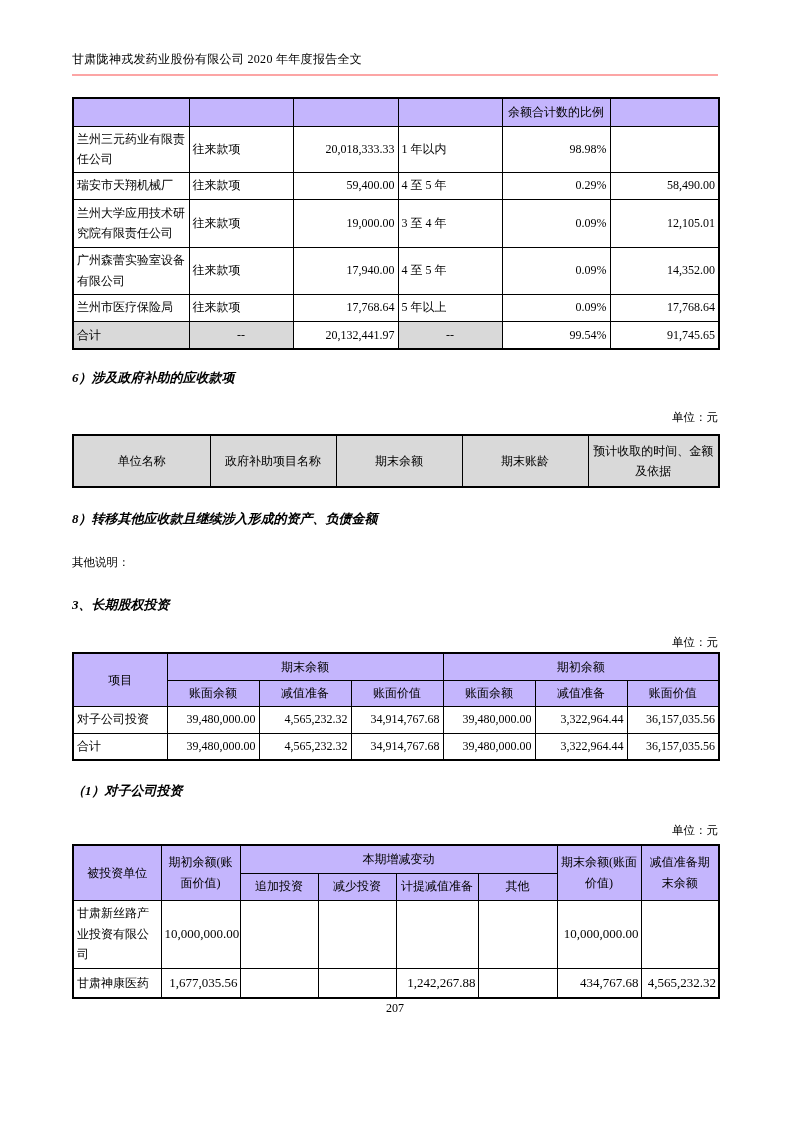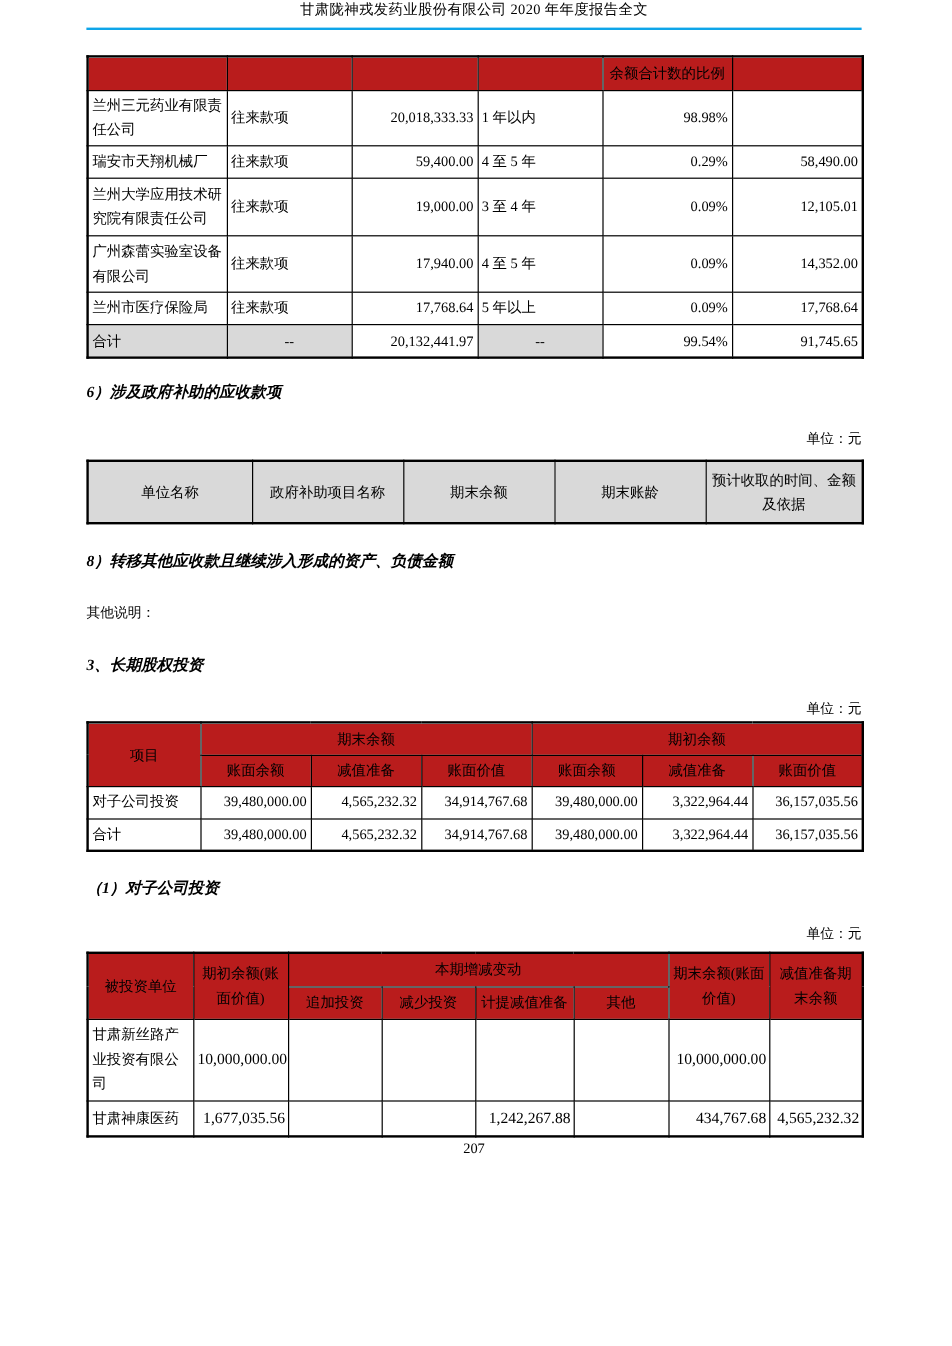--- a/index.html
+++ b/index.html
@@ -3,22 +3,22 @@
 <meta charset="utf-8">
 <style>
   * { box-sizing: border-box; }
   html, body { margin: 0; padding: 0; background: #ffffff; }
   .page {
     width: 793px; height: 1122px; margin: 0 auto; background: #fff;
     font-family: "Liberation Serif", "DejaVu Serif", serif;
     color: #000; padding: 0 75px 0 72px; overflow: hidden;
   }
   .doc-header {
-    padding-bottom: 6px; text-align: center;
-    font-size: 12px; border-bottom: 2px solid #0ea5e9; letter-spacing: 0.3px;
+    padding-top: 51px; padding-bottom: 6px; text-align: left;
+    font-size: 12px; border-bottom: 2px solid #fca5a5; letter-spacing: 0.3px;
   }
   .heading { font-weight: bold; font-size: 13px; line-height: 18px; font-style: italic; }
   #sec6-h { margin-top: 19px; }
   #sec7-h { margin-top: 16px; }
   #sec8-h { margin-top: 22px; }
   #other-note { margin-top: 26px; font-size: 11.5px; line-height: 16px; }
   #sec3-h { margin-top: 26px; }
   #sub1-h { margin-top: 21px; }
   .unit { text-align: right; font-size: 11.5px; line-height: 16px; }
   .u6 { margin-top: 22px; }
@@ -26,21 +26,21 @@
   .u4 { margin-top: 22px; }
 
   table {
     border-collapse: collapse; table-layout: fixed; width: 646px;
     font-size: 12px; border: 2px solid #000;
   }
   td {
     border: 1px solid #000; vertical-align: middle;
     padding: 1px 3px; line-height: 1.7; overflow: hidden; word-break: break-all;
   }
-  .hdr td { background: #b91c1c; text-align: center; }
+  .hdr td { background: #c4b5fd; text-align: center; }
   .grey { background: #d9d9d9; }
   .num { text-align: right; }
   .ctr { text-align: center; }
 
   .t1 { margin-top: 21px; }
   .t2 { margin-top: 9px; }
   .t2 td { text-align: center; background: #d9d9d9; }
   .t3 { margin-top: 2px; }
   .t4 { margin-top: 6px; }
   .t4 .num { font-size: 13px; white-space: nowrap; padding-right: 2px; font-family: Liberation Serif, serif; }

